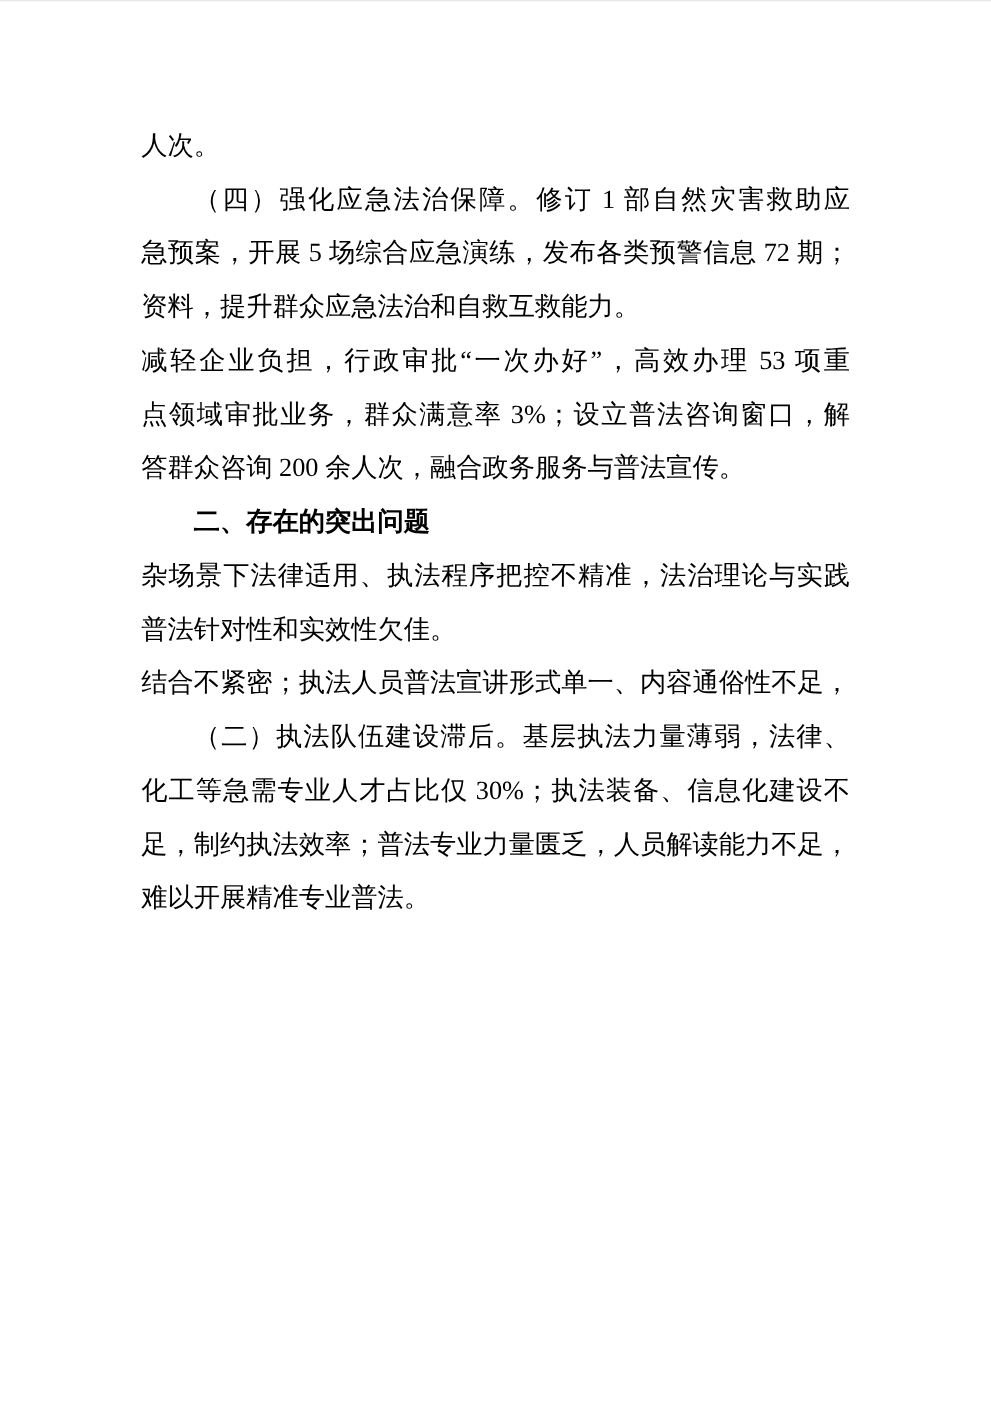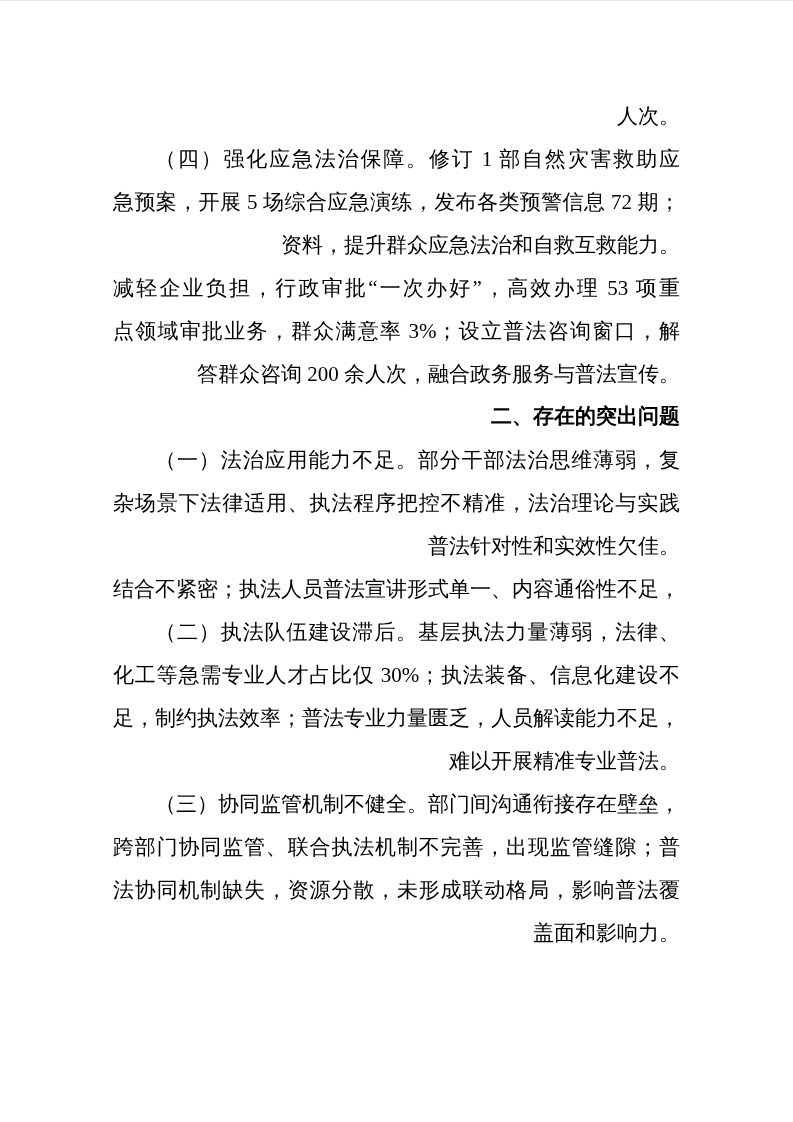--- a/index.html
+++ b/index.html
@@ -23,31 +23,31 @@
     left: 113px;
     top: 94px;
     width: 567px;
   }
   .para { margin: 0; padding: 0; }
   .line {
     font-size: 21px;
     height: 43px;
     line-height: 43px;
     white-space: nowrap;
-    text-align: right;
+    text-align: left;
   }
   .j {
     text-align: justify;
     text-align-last: justify;
     -moz-text-align-last: justify;
   }
   .ind { text-indent: 42px; }
   .head {
     font-weight: bold;
-    font-family: Liberation Mono, monospace;
+    font-family: Liberation Serif, serif;
   }
 </style>
 </head>
 <body>
 
 <div class="page">
   <div class="text-block">
 
     <div class="para">
       <div class="line">人次。</div>
@@ -63,34 +63,27 @@
       <div class="line j">减轻企业负担，行政审批“一次办好”，高效办理 53 项重</div>
       <div class="line j">点领域审批业务，群众满意率 3%；设立普法咨询窗口，解</div>
       <div class="line">答群众咨询 200 余人次，融合政务服务与普法宣传。</div>
     </div>
 
     <div class="para">
       <div class="line ind head">二、存在的突出问题</div>
     </div>
 
     <div class="para">
-      <div class="line j ind">（一）法治应用能力不足。部分干部法治思维薄弱，复</div>
       <div class="line j">杂场景下法律适用、执法程序把控不精准，法治理论与实践</div>
       <div class="line">普法针对性和实效性欠佳。</div>
       <div class="line j">结合不紧密；执法人员普法宣讲形式单一、内容通俗性不足，</div>
     </div>
 
     <div class="para">
       <div class="line j ind">（二）执法队伍建设滞后。基层执法力量薄弱，法律、</div>
       <div class="line j">化工等急需专业人才占比仅 30%；执法装备、信息化建设不</div>
       <div class="line j">足，制约执法效率；普法专业力量匮乏，人员解读能力不足，</div>
       <div class="line">难以开展精准专业普法。</div>
     </div>
 
-    <div class="para">
-      <div class="line j ind">（三）协同监管机制不健全。部门间沟通衔接存在壁垒，</div>
-      <div class="line j">跨部门协同监管、联合执法机制不完善，出现监管缝隙；普</div>
-      <div class="line j">法协同机制缺失，资源分散，未形成联动格局，影响普法覆</div>
-      <div class="line">盖面和影响力。</div>
-    </div>
 
   </div>
 </div>
 
 </body></html>

